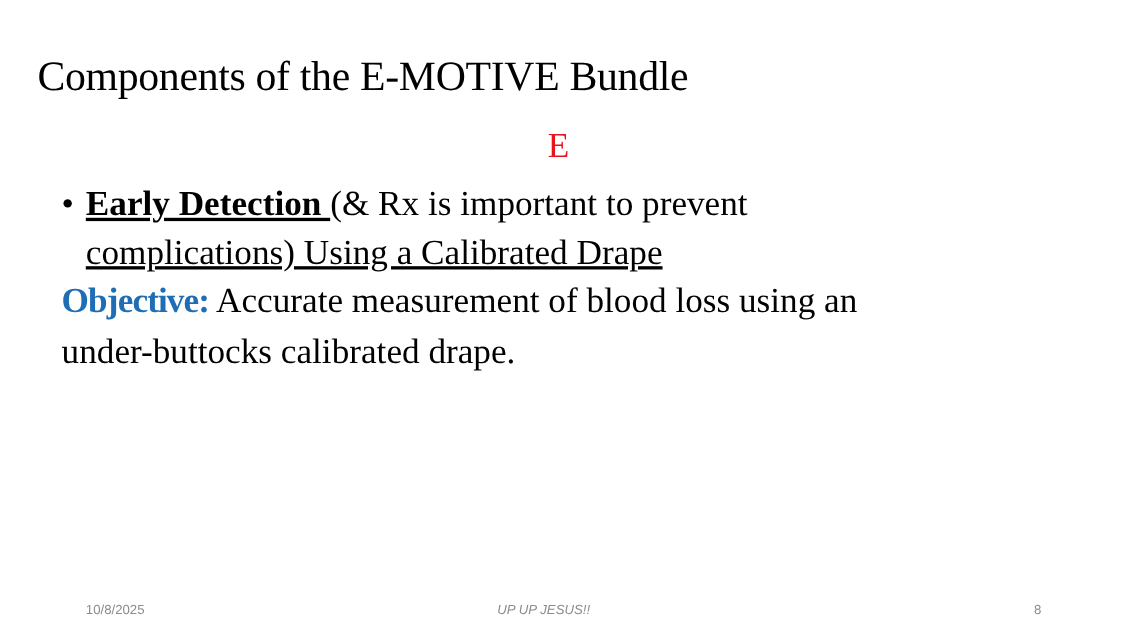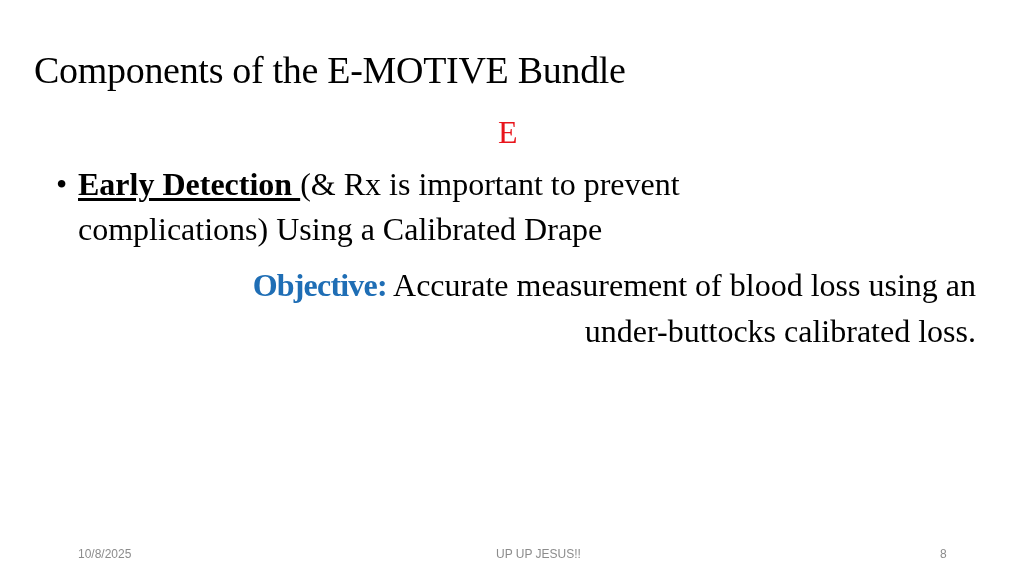--- a/index.html
+++ b/index.html
@@ -47,77 +47,78 @@
       width: 900px;
       font-size: 32px;
       line-height: 45px;
     }
     .bullet-line {
       display: block;
       white-space: nowrap;
     }
     .bullet-line.indent {
       padding-left: 22px;
+      text-decoration: underline;
     }
     .bullet-dot {
       display: inline-block;
       width: 22px;
     }
     .heading-em {
       font-weight: bold;
       text-decoration: underline;
       text-underline-offset: 3px;
       margin-top: 19px;
     }
     .para {
       position: absolute;
       left: 56px;
       width: 920px;
       font-size: 32px;
       line-height: 46px;
     }
-    .para.objective { top: 262px; text-align: right; }
+    .para.objective { top: 250px; }
     .para.importance { top: 362px; }
     .para-line {
       display: block;
       white-space: nowrap;
     }
     .label {
       color: #1f6eb5;
       font-weight: bold;
       letter-spacing: -0.8px;
     }
     .footer {
       position: absolute;
       top: 544px;
       height: 20px;
       font-family: "Liberation Sans", "DejaVu Sans", sans-serif;
       font-size: 12px;
       line-height: 20px;
       color: #8c8c8c;
     }
     .footer.date { left: 78px; }
-    .footer.center { left: 496px; }
+    .footer.center { left: 452px; font-style: italic; }
     .footer.page { left: 940px; }
   </style>
 </head>
 <body>
 
 <div class="slide">
   <div class="title">Components of the E-MOTIVE Bundle</div>
 
   <div class="section-letter">E</div>
 
   <div class="bullet-block">
     <span class="bullet-line"><span class="bullet-dot">•</span><span class="heading-em">Early Detection </span><span>(&amp; Rx is important to prevent</span></span>
     <span class="bullet-line indent">complications)   Using  a Calibrated Drape</span>
   </div>
 
   <div class="para objective">
     <span class="para-line"><span class="label">Objective:</span><span> Accurate measurement of blood loss using an</span></span>
-    <span class="para-line">under-buttocks calibrated loss.</span>
+    <span class="para-line">under-buttocks calibrated drape.</span>
   </div>
 
 
   <div class="footer date">10/8/2025</div>
   <div class="footer center">UP UP JESUS!!</div>
   <div class="footer page">8</div>
 </div>
 
 </body></html>

